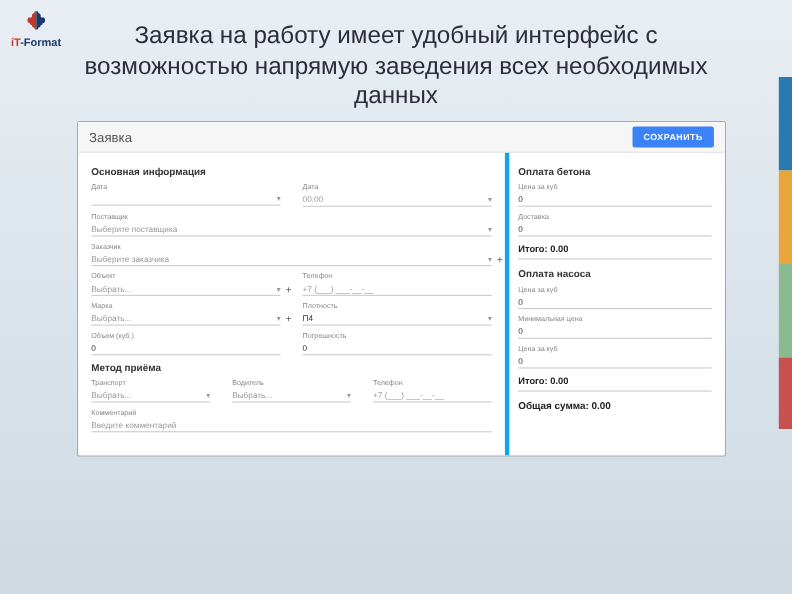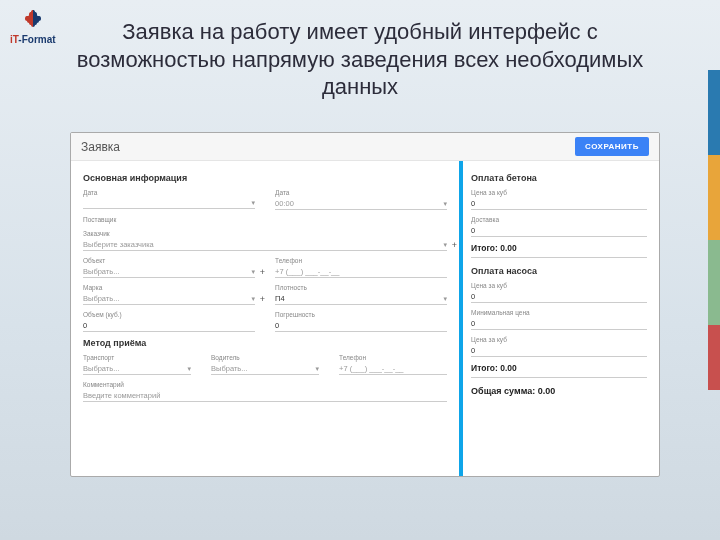--- a/index.html
+++ b/index.html
@@ -16,21 +16,21 @@
   .slide-title {
     text-align: center; color: #2c2c3a; font-size: 22px; line-height: 1.25;
     padding: 18px 60px 10px 60px; font-weight: 400;
   }
   .ribbons { position: absolute; right: 0; top: 70px; display: flex; flex-direction: column; }
   .ribbon { width: 12px; height: 85px; }
   .r1 { background: #2a7ab0; } .r2 { background: #e8a53a; }
   .r3 { background: #8aba8f; } .r4 { background: #c8504e; height: 65px; }
 
   .app-window {
-    position: absolute; left: 70px; top: 132px; width: 590px; height: 345px;
+    position: absolute; left: 70px; top: 110px; width: 590px; height: 305px;
     background: #fff; border: 1px solid #aaa; border-radius: 2px; overflow: hidden;
   }
   .app-header {
     display: flex; justify-content: space-between; align-items: center;
     background: #f6f6f6; border-bottom: 1px solid #e5e5e5;
     padding: 6px 10px; height: 28px;
   }
   .app-title { font-size: 12px; color: #555; }
   .save-btn {
     background: #3b82f6; color: #fff; font-size: 8px; font-weight: bold;
@@ -99,20 +99,24 @@
           <span class="val">
               <span>00:00</span>
               <span class="caret">▾</span>
             </span>
         </div>
       </div>
 
       <div class="row">
         <div class="field">
           <span class="label">Поставщик</span>
+          <span class="val">
+              <span>Выберите поставщика</span>
+              <span class="caret">▾</span>
+            </span>
         </div>
       </div>
 
       <div class="row">
         <div class="field">
           <span class="label">Заказчик</span>
           <span class="val">
               <span>Выберите заказчика</span>
               <span class="caret">▾</span>
             </span>

